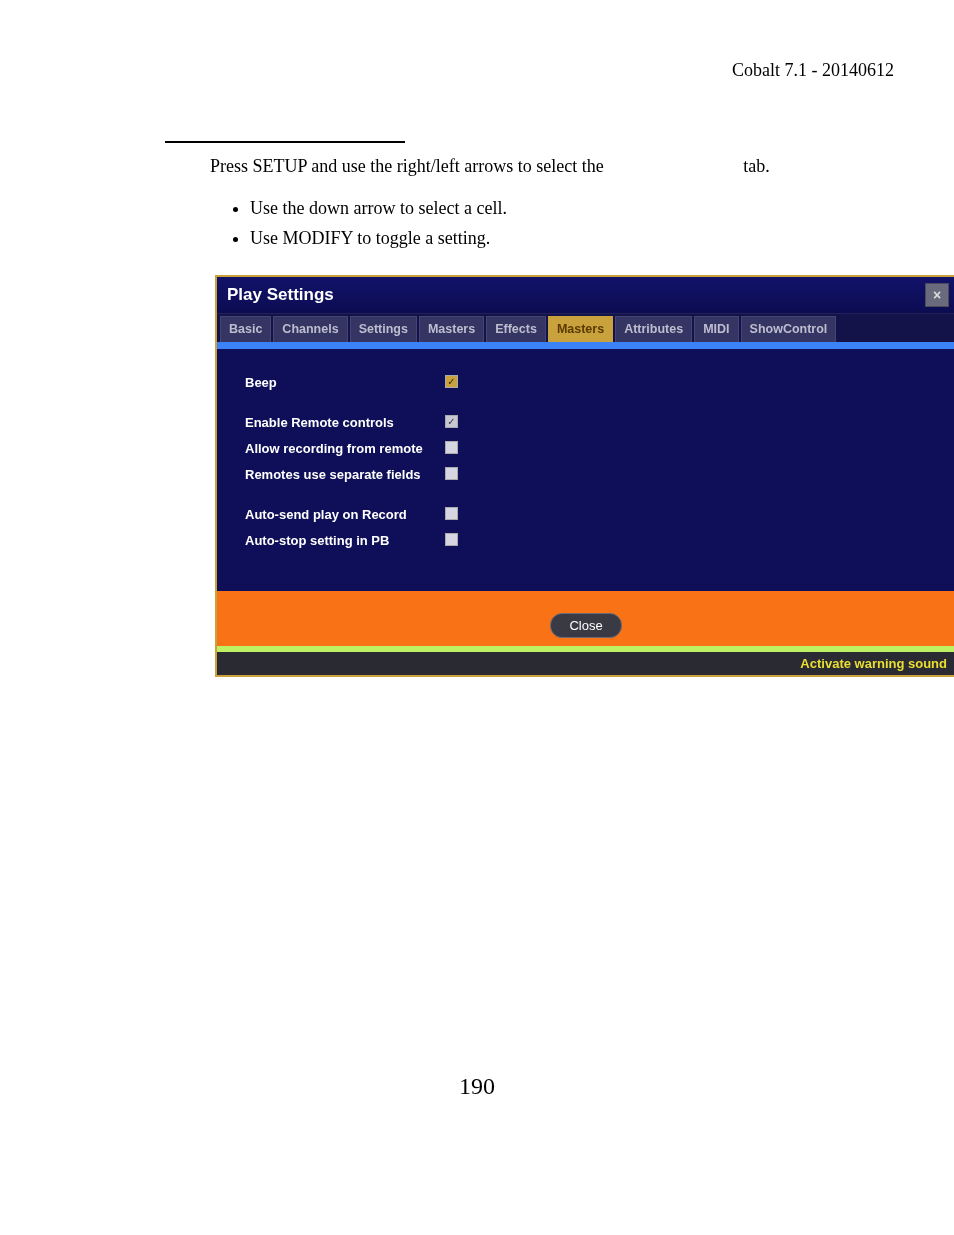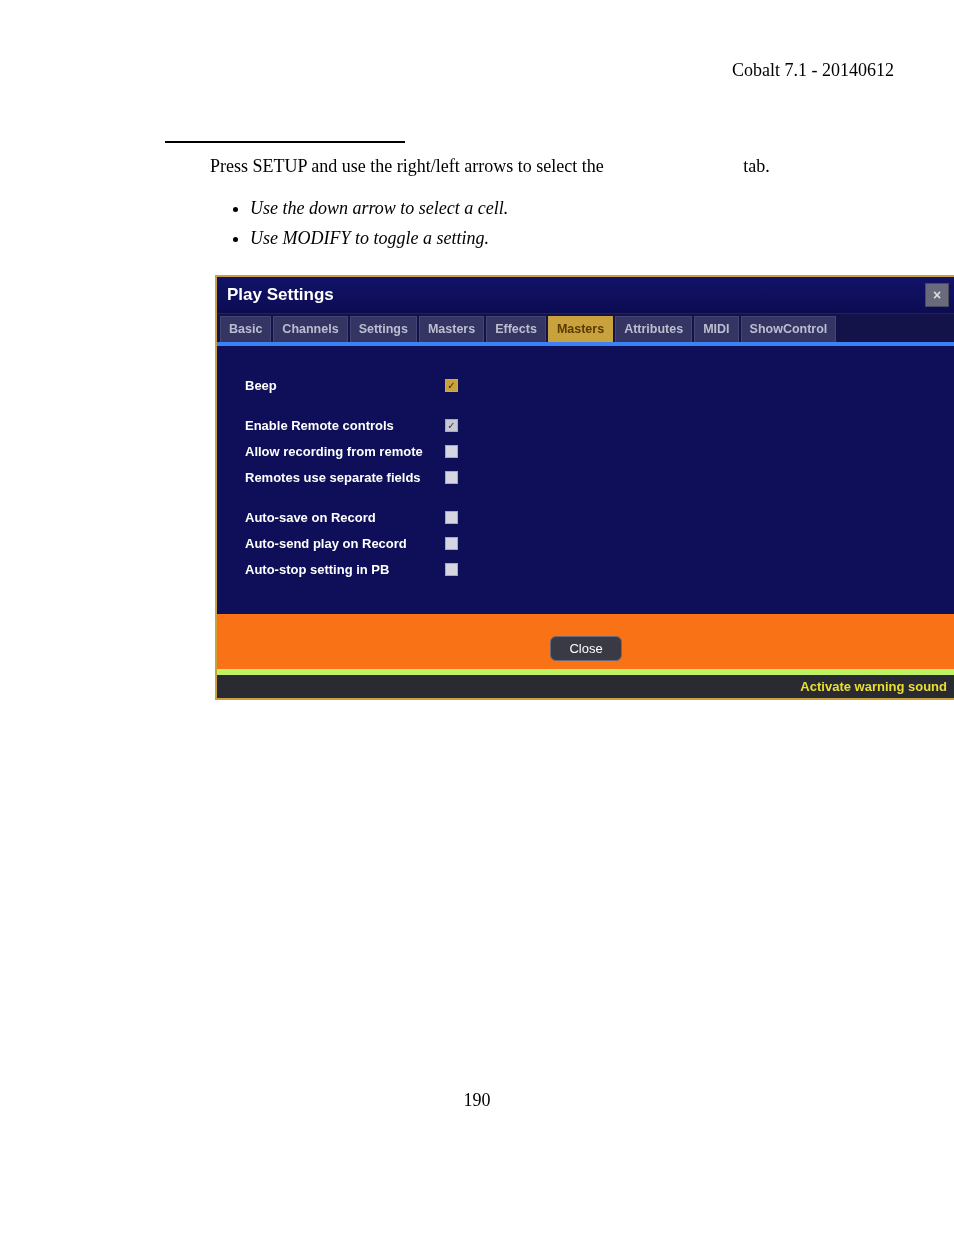--- a/index.html
+++ b/index.html
@@ -34,21 +34,20 @@
   }
   .bullets {
     margin: 0 0 24px 190px;
     padding: 0;
     font-size: 18px;
     line-height: 1.45;
   }
   .bullets li {
     list-style: disc;
     margin-bottom: 4px;
-    font-style: italic;
   }
   .screenshot {
     width: 742px;
     margin-left: 155px;
     border: 2px solid #caa23d;
     background: #f97316;
     font-family: Verdana, Geneva, sans-serif;
     box-sizing: border-box;
   }
   .titlebar {
@@ -74,21 +73,21 @@
     color: #ddd;
     font-size: 14px;
     font-weight: bold;
     border: 1px solid #4a4a5d;
   }
   .tabs {
     display: flex;
     padding: 2px 3px 0 3px;
     background: #131349;
     border-top: 1px solid #222258;
-    border-bottom: 4px solid #3b82f6;
+    border-bottom: 7px solid #3b82f6;
   }
   .tab {
     padding: 5px 8px 6px 8px;
     font-size: 12.5px;
     font-weight: bold;
     color: #bdbdd0;
     background: #353563;
     margin-right: 2px;
     border: 1px solid #444476;
     border-bottom: none;
@@ -100,21 +99,21 @@
   }
   .panel {
     background: #0f0f59;
     padding: 26px 22px 18px 28px;
   }
   .setting-group {
     margin-bottom: 14px;
   }
   .setting-row {
     display: flex;
-    align-items: center;
+    align-items: flex-start;
     height: 26px;
   }
   .setting-label {
     width: 200px;
     color: #fff;
     font-weight: bold;
     font-size: 13px;
   }
   .checkbox {
     width: 13px;
@@ -133,38 +132,38 @@
     display: flex;
     justify-content: center;
     padding: 22px 0 8px 0;
   }
   .close-dialog-btn {
     background: #3a3a44;
     color: #fff;
     font-size: 13px;
     padding: 4px 18px;
     border: 1px solid #6a6a78;
-    border-radius: 6px;
+    border-radius: 12px;
   }
   .hint-bar {
     background: #2a2a33;
     color: #eadf30;
     font-size: 13px;
     font-weight: bold;
     padding: 4px 8px;
     border-top: 6px solid #bef264;
     text-align: right;
   }
   .page-number {
     position: absolute;
-    bottom: 124px;
+    bottom: 135px;
     left: 0;
     right: 0;
     text-align: center;
-    font-size: 18px;
+    font-size: 24px;
   }
 </style>
 </head>
 <body>
 
 <div class="page">
 
   <div class="header-right">Cobalt 7.1 - 20140612</div>
 
   <hr class="section-rule">
@@ -212,24 +211,20 @@
             <div class="setting-label">Allow recording from remote</div>
             <div class="checkbox unchecked"></div>
           </div>
           <div class="setting-row">
             <div class="setting-label">Remotes use separate fields</div>
             <div class="checkbox unchecked"></div>
           </div>
         </div>
         <div class="setting-group">
           <div class="setting-row">
-            <div class="setting-label">Auto-save on Record</div>
-            <div class="checkbox unchecked"></div>
-          </div>
-          <div class="setting-row">
             <div class="setting-label">Auto-send play on Record</div>
             <div class="checkbox unchecked"></div>
           </div>
           <div class="setting-row">
             <div class="setting-label">Auto-stop setting in PB</div>
             <div class="checkbox unchecked"></div>
           </div>
         </div>
       </div>
 

